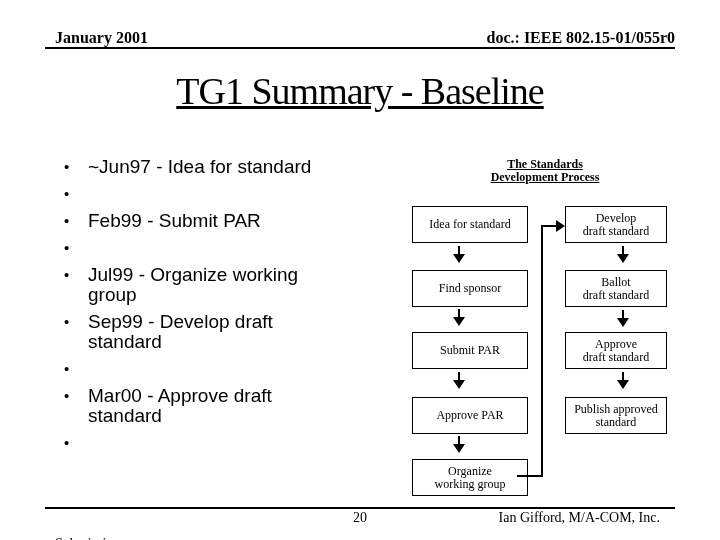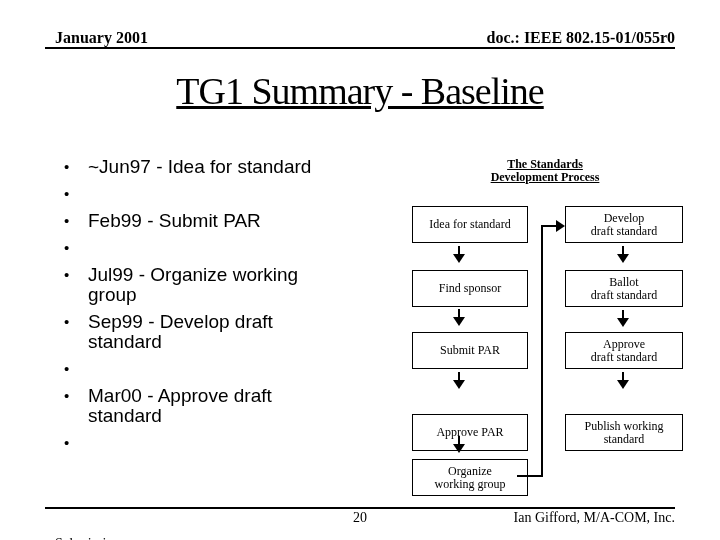--- a/index.html
+++ b/index.html
@@ -49,22 +49,22 @@
     position: absolute;
     border: 1px solid #000;
     background: #fff;
     display: flex; align-items: center; justify-content: center;
     text-align: center;
     font: 12px/13px "Liberation Serif", serif;
     white-space: pre-line;
     box-sizing: border-box;
   }
   .col-l { left: 401px; width: 116px; height: 37px; margin-left: 11px; }
-  .col-r { left: 565px; width: 118px; height: 37px; }
-  .r1 { top: 206px; } .r2 { top: 270px; } .r3 { top: 332px; } .r4 { top: 414px; } .r5 { top: 459px; }
+  .col-r { left: 565px; width: 102px; height: 37px; }
+  .r1 { top: 206px; } .r2 { top: 270px; } .r3 { top: 332px; } .r4 { top: 397px; } .r5 { top: 459px; }
 
   .v-arrow { position: absolute; width: 12px; display: flex; flex-direction: column; align-items: center; }
   .v-arrow .stem { width: 2px; height: 8px; background: #000; }
   .v-arrow .head { width: 0; height: 0; border-left: 6px solid transparent; border-right: 6px solid transparent; border-top: 9px solid #000; }
   .la { left: 453px; } .ra { left: 617px; }
   .a1 { top: 246px; } .a2 { top: 309px; } .a3 { top: 372px; } .a4 { top: 436px; }
   .b1 { top: 246px; } .b2 { top: 310px; } .b3 { top: 372px; }
 
   .conn-h1 { left: 517px; top: 475px; width: 26px; height: 2px; background: #000; }
   .conn-v  { left: 541px; top: 225px; width: 2px; height: 252px; background: #000; }
@@ -72,21 +72,21 @@
   .conn-head {
     left: 556px; top: 220px; width: 0; height: 0;
     border-top: 6px solid transparent; border-bottom: 6px solid transparent;
     border-left: 9px solid #000;
   }
 
   
   .ftr-rule   { left: 45px; top: 507px; width: 630px; height: 2px; background: #000; }
   .ftr-left   { left: 55px; top: 536px; font: 14px/16px "Liberation Serif", serif; }
   .ftr-center { left: 45px; top: 510px; width: 630px; text-align: center; font: 14px/16px "Liberation Serif", serif; }
-  .ftr-right  { right: 45px; top: 510px; font: 14px/16px "Liberation Serif", serif; }
+  .ftr-right  { right: 60px; top: 510px; font: 14px/16px "Liberation Serif", serif; }
 </style>
 </head>
 <body>
 
 <div class="abs hdr-left">January 2001</div>
 <div class="abs hdr-right">doc.: IEEE 802.15-01/055r0</div>
 <div class="abs hdr-rule"></div>
 
 <div class="abs slide-title">TG1 Summary - Baseline</div>
 
@@ -138,21 +138,21 @@
   <div class="flow-box col-l r4">Approve PAR</div>
   <div class="flow-box col-l r5">Organize
 working group</div>
 
   <div class="flow-box col-r r1">Develop
 draft standard</div>
   <div class="flow-box col-r r2">Ballot
 draft standard</div>
   <div class="flow-box col-r r3">Approve
 draft standard</div>
-  <div class="flow-box col-r r4">Publish working
+  <div class="flow-box col-r r4">Publish approved
 standard</div>
 
   <div class="v-arrow la a1">
       <span class="stem"></span>
       <span class="head"></span>
     </div>
   <div class="v-arrow la a2">
       <span class="stem"></span>
       <span class="head"></span>
     </div>

